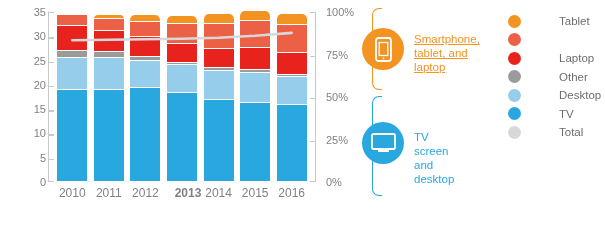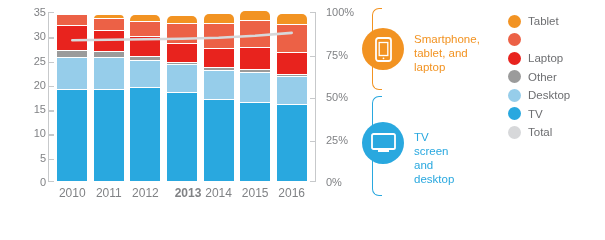--- a/index.html
+++ b/index.html
@@ -168,20 +168,21 @@
   .legend {
     position: absolute;
     left: 508px;
     top: 12px;
     width: 95px;
   }
   .legend-item {
     display: flex;
     align-items: center;
     height: 18.5px;
+    gap: 31px;
   }
   .legend-swatch {
     width: 13px; height: 13px;
     border-radius: 50%;
     flex: 0 0 auto;
     margin-right: 7px;
   }
   .legend-label {
     font-size: 11.5px;
     color: #6d6e71;
@@ -305,21 +306,21 @@
 
     <div class="ann-group" style="top:8px; color:#f29322;">
       <div class="bracket" style="top:0; height:82px;"></div>
       <div class="ann-badge" style="left:0px; top:20px; background:#f29322;">
         <svg width="17" height="25" viewBox="0 0 17 25">
           <rect x="1" y="1" width="15" height="23" rx="2.5" ry="2.5" fill="none" stroke="#ffffff" stroke-width="1.8"></rect>
           <rect x="4.2" y="5.5" width="8.6" height="13" fill="none" stroke="#ffffff" stroke-width="1.3"></rect>
           <circle cx="8.5" cy="21.3" r="0.9" fill="#ffffff"></circle>
         </svg>
       </div>
-      <div class="ann-text" style="left:52px; top:24px; color:#f29322;">Smartphone,
+      <div class="ann-text" style="left:52px; top:24px; color:#f29322;text-decoration:underline;">Smartphone,
 tablet, and
 laptop</div>
     </div>
 
     <div class="ann-group" style="top:96px; color:#29a8df;">
       <div class="bracket" style="top:0; height:100px;"></div>
       <div class="ann-badge" style="left:0px; top:26px; background:#29a8df;">
         <svg width="25" height="20" viewBox="0 0 25 20">
           <rect x="1" y="1" width="23" height="15" rx="1.6" ry="1.6" fill="none" stroke="#ffffff" stroke-width="1.8"></rect>
           <rect x="7" y="17" width="11" height="2" fill="#ffffff"></rect>

